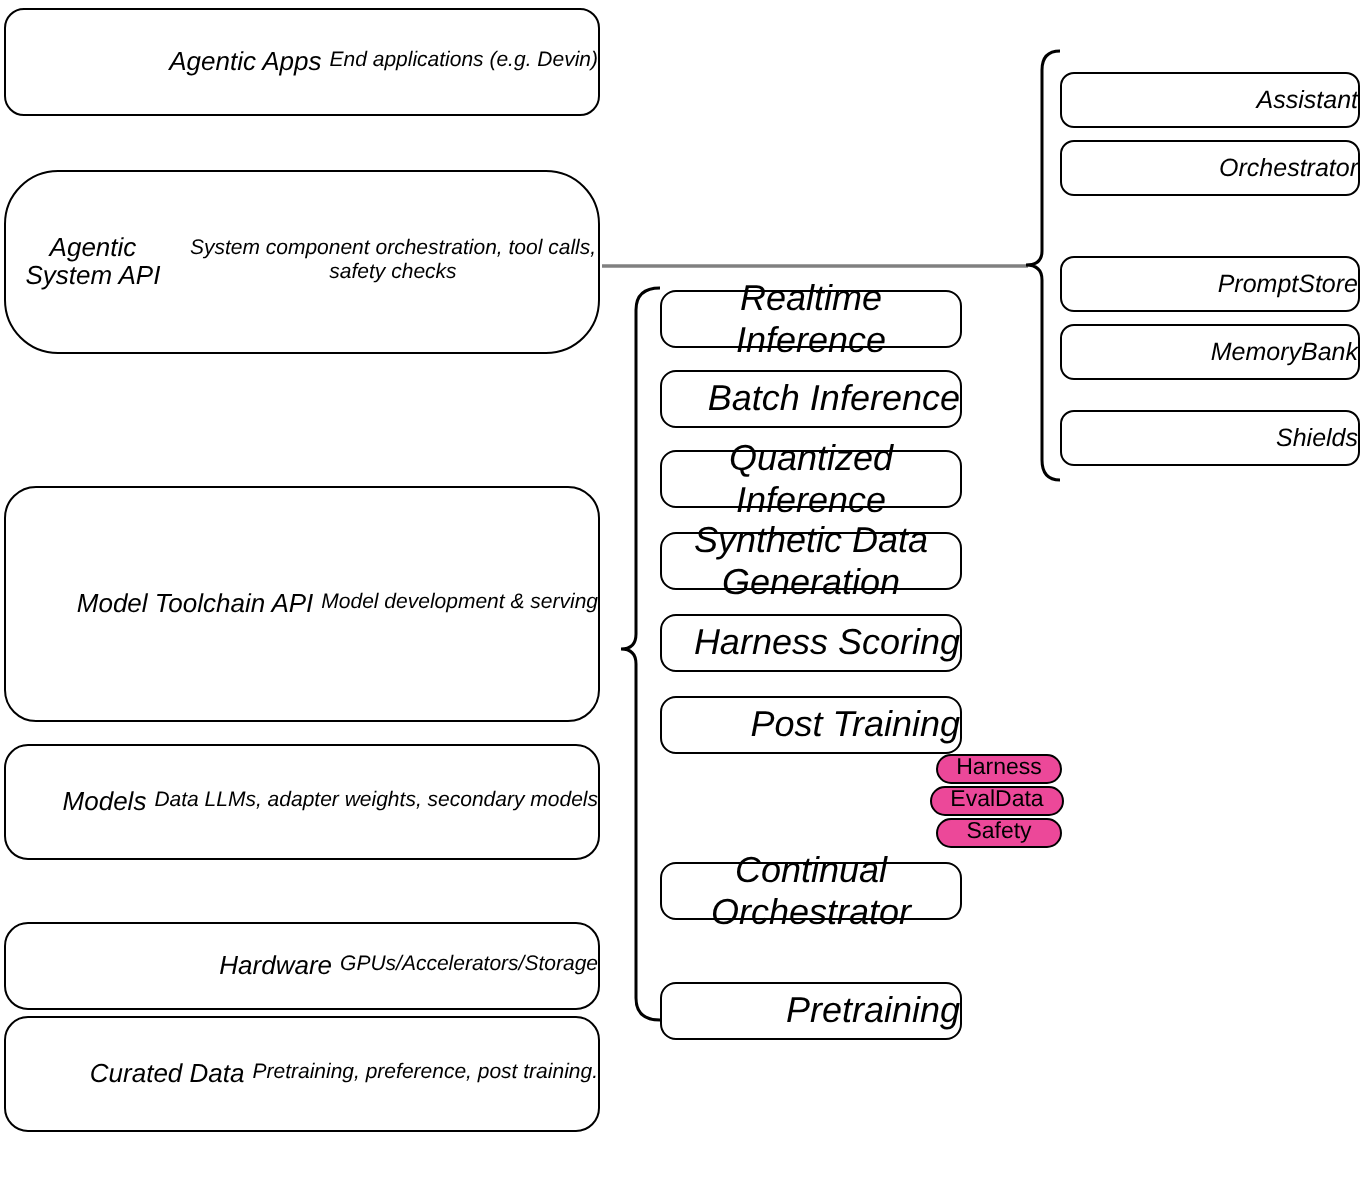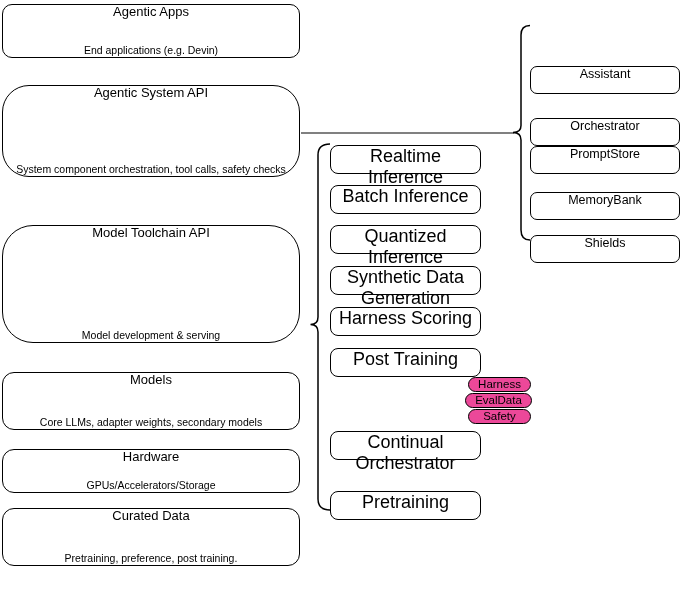--- a/index.html
+++ b/index.html
@@ -21,39 +21,39 @@
     left: 0; top: 0;
     width: 682px; height: 591px;
     pointer-events: none;
   }
   .nodebox {
     position: absolute;
     box-sizing: border-box;
     background: #ffffff;
     border: 1.5px solid #000000;
     display: flex;
-    flex-direction: column;
+    flex-direction: row;
     align-items: center;
-    justify-content: space-between;
+    justify-content: flex-end;
     gap: 4px;
     text-align: center;
+    font-style: italic;
   }
   .lbox { left: 2px; width: 298px; }
   .lbox .title { font-size: 13px; line-height: 1.1; }
   .lbox .subtitle { font-size: 10.5px; line-height: 1.1; }
   .mbox {
     left: 330px; width: 151px; height: 29px;
     border-radius: 8px;
     font-size: 18px;
   }
   .rbox {
     left: 530px; width: 150px; height: 28px;
     border-radius: 7px;
     font-size: 12.5px;
-    margin-top: 30px;
   }
   .pill {
     position: absolute;
     box-sizing: border-box;
     background: #ec4899;
     border: 1.3px solid #000000;
     border-radius: 999px;
     display: flex;
     align-items: center;
     justify-content: center;
@@ -79,31 +79,31 @@
   <div class="nodebox lbox" style="top:4px;height:54px;border-radius:10px">
     <div class="title">Agentic Apps</div>
     <div class="subtitle">End applications (e.g. Devin)</div>
   </div>
 
   <div class="nodebox lbox" style="top:85px;height:92px;border-radius:27px">
     <div class="title">Agentic System API</div>
     <div class="subtitle">System component orchestration, tool calls, safety checks</div>
   </div>
 
-  <div class="nodebox lbox" style="top:225px;height:118px;border-radius:31px">
+  <div class="nodebox lbox" style="top:243px;height:118px;border-radius:16px">
     <div class="title">Model Toolchain API</div>
     <div class="subtitle">Model development &amp; serving</div>
   </div>
 
   <div class="nodebox lbox" style="top:372px;height:58px;border-radius:12px">
     <div class="title">Models</div>
-    <div class="subtitle">Core LLMs, adapter weights, secondary models</div>
+    <div class="subtitle">Data LLMs, adapter weights, secondary models</div>
   </div>
 
-  <div class="nodebox lbox" style="top:449px;height:44px;border-radius:12px">
+  <div class="nodebox lbox" style="top:461px;height:44px;border-radius:12px">
     <div class="title">Hardware</div>
     <div class="subtitle">GPUs/Accelerators/Storage</div>
   </div>
 
   <div class="nodebox lbox" style="top:508px;height:58px;border-radius:12px">
     <div class="title">Curated Data</div>
     <div class="subtitle">Pretraining, preference, post training.</div>
   </div>
 
   <div class="nodebox mbox" style="top:145px">
@@ -137,24 +137,24 @@
   <div class="pill" style="left:465px;top:393px;width:67px;height:15px">
     <span>EvalData</span>
   </div>
   <div class="pill" style="left:468px;top:409px;width:63px;height:15px">
     <span>Safety</span>
   </div>
 
   <div class="nodebox rbox" style="top:36px">
     <span>Assistant</span>
   </div>
-  <div class="nodebox rbox" style="top:88px">
+  <div class="nodebox rbox" style="top:70px">
     <span>Orchestrator</span>
   </div>
-  <div class="nodebox rbox" style="top:116px">
+  <div class="nodebox rbox" style="top:128px">
     <span>PromptStore</span>
   </div>
   <div class="nodebox rbox" style="top:162px">
     <span>MemoryBank</span>
   </div>
   <div class="nodebox rbox" style="top:205px">
     <span>Shields</span>
   </div>
 
 </div>

